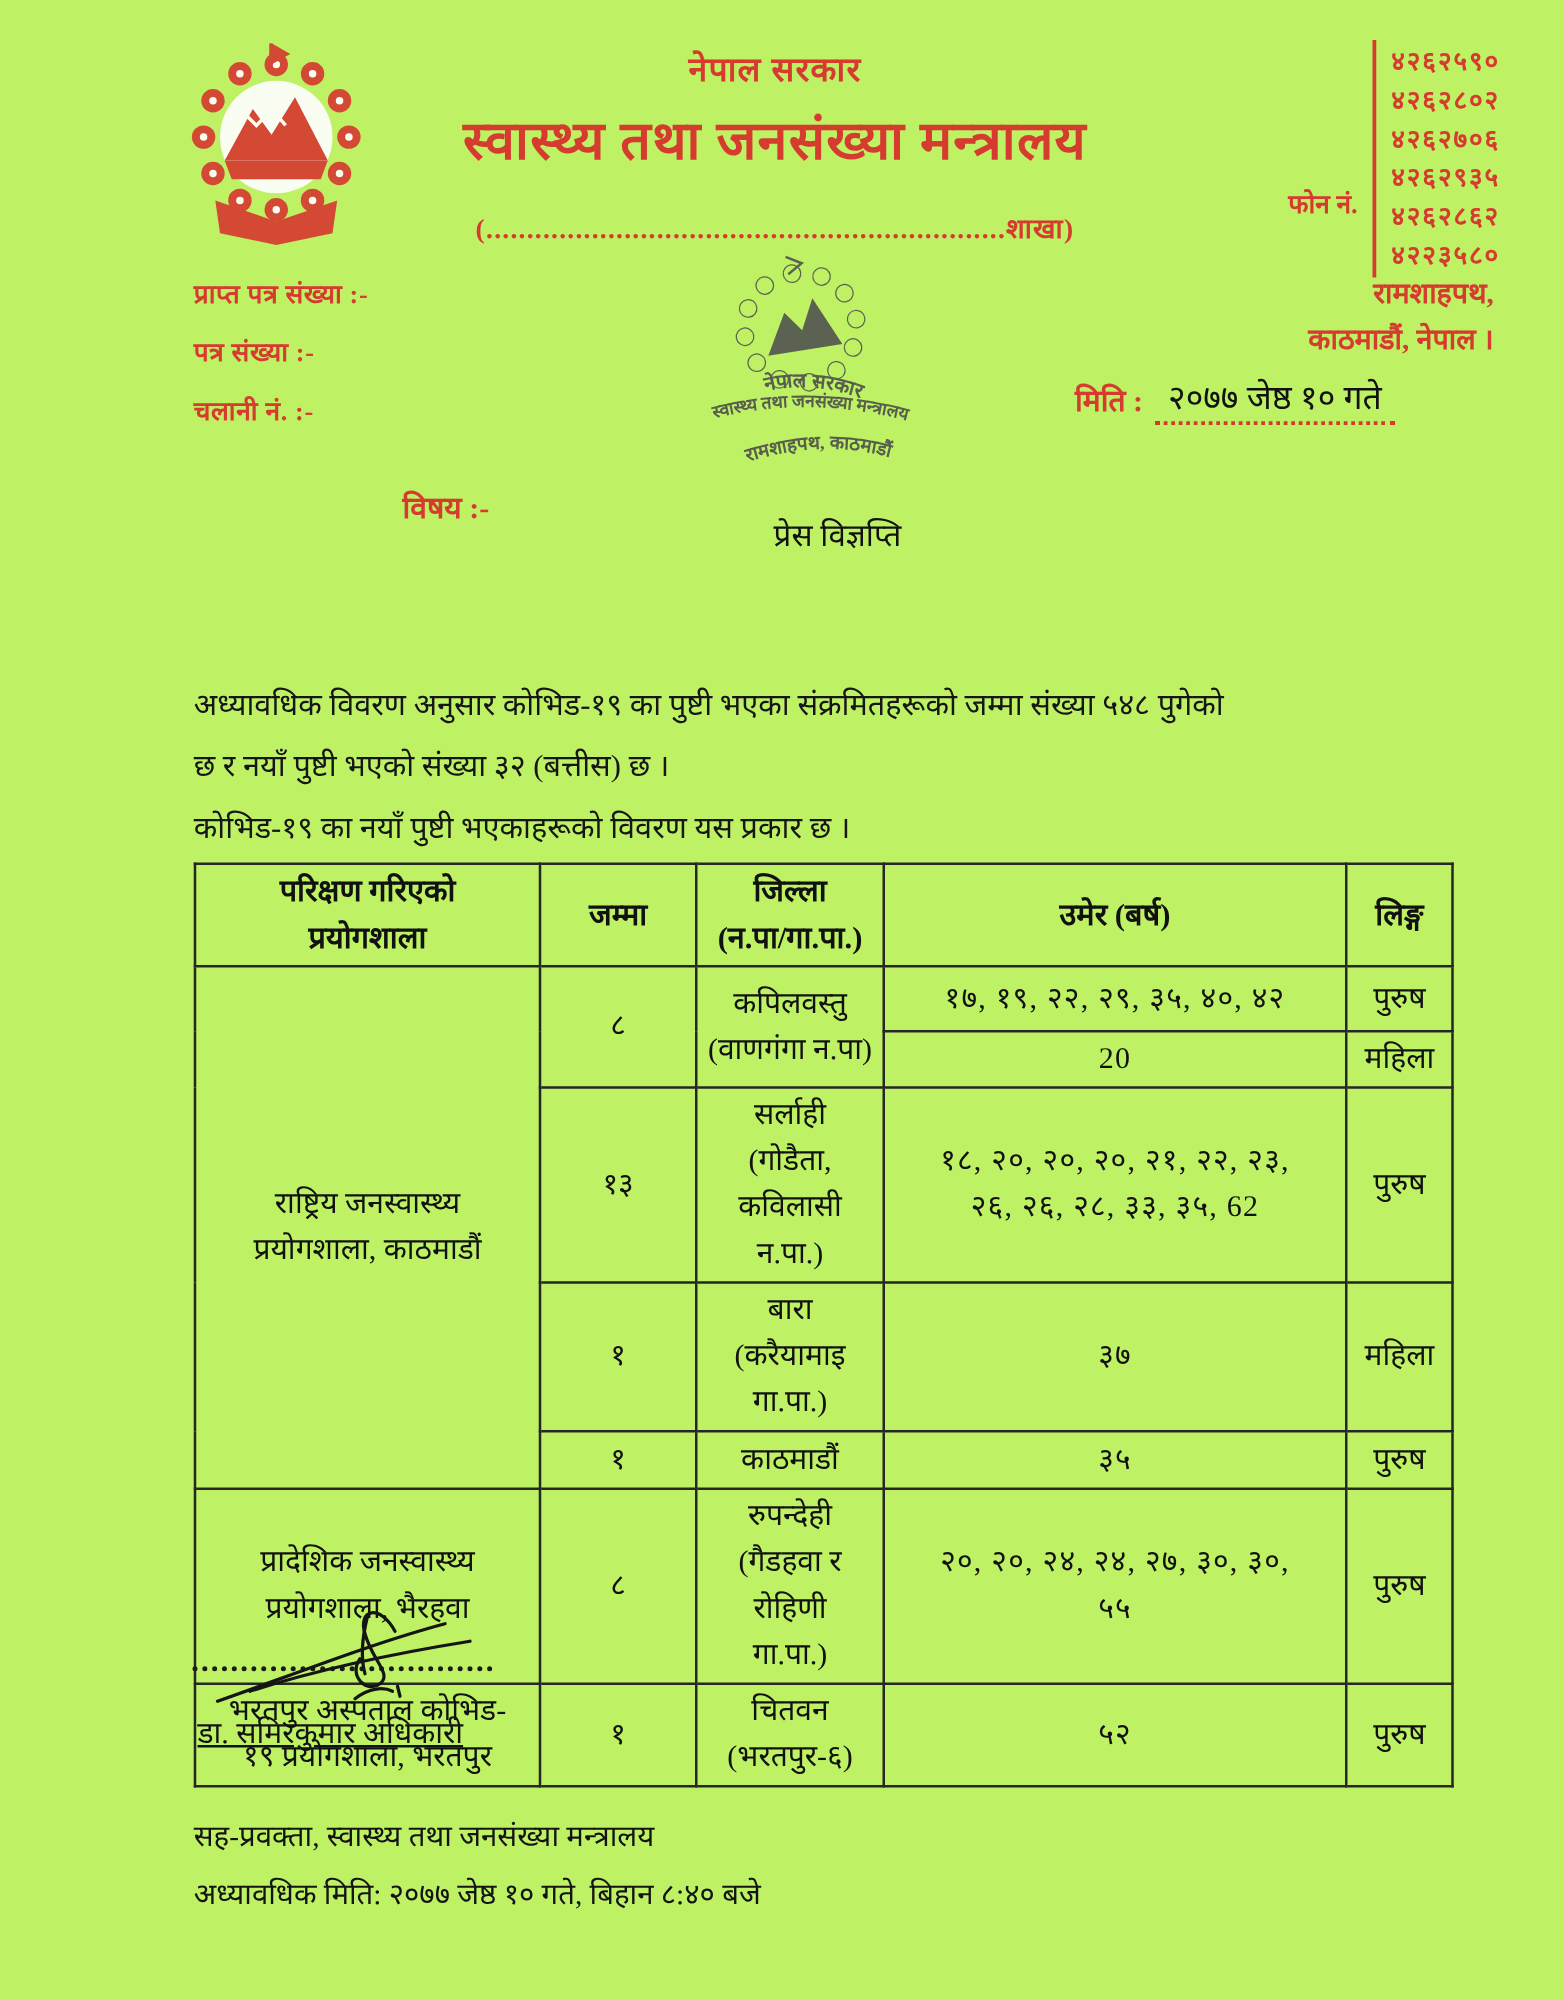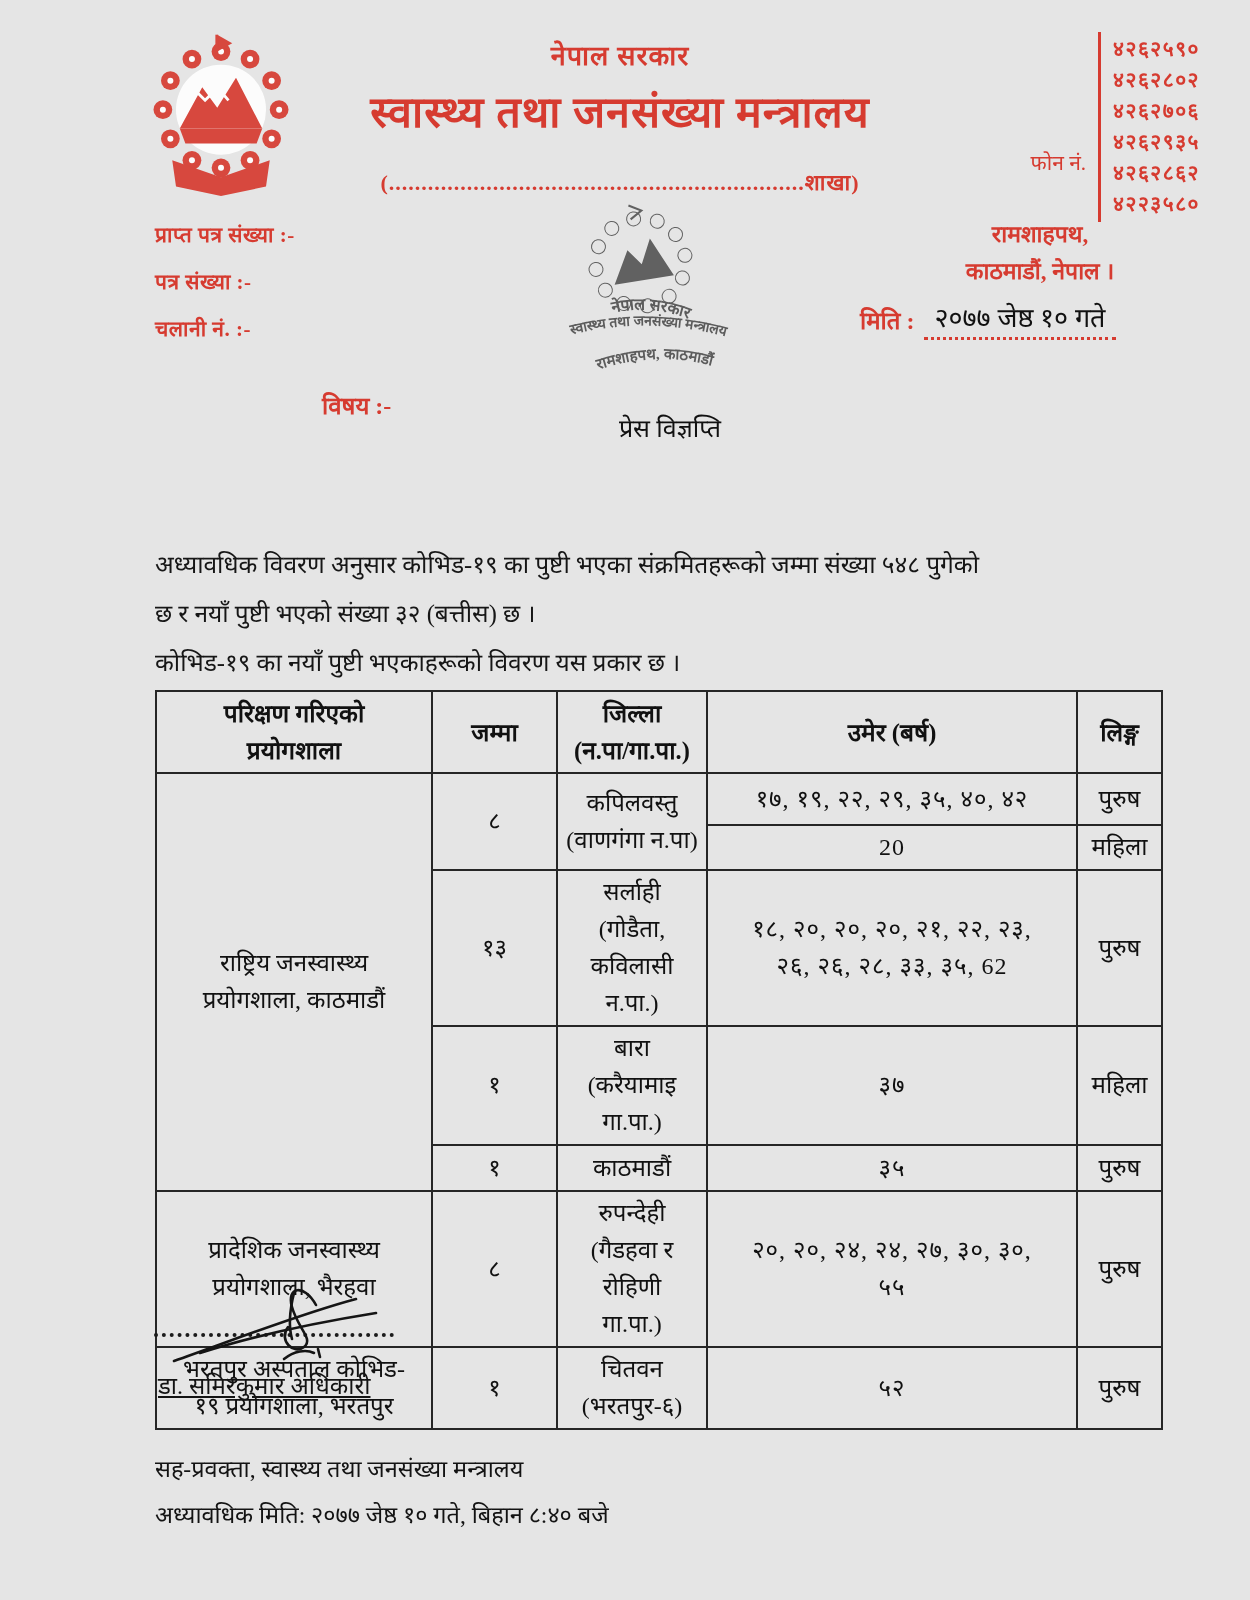--- a/index.html
+++ b/index.html
@@ -1,39 +1,39 @@
 <!DOCTYPE html>
 <html><head>
 <meta charset="utf-8">
 <style>
   * { margin:0; padding:0; box-sizing:border-box; }
   html,body { background:#ffffff; }
   .page {
-    position:relative; width:1250px; height:1600px; background:#e5e5e5;
+    position:relative; width:1250px; height:1600px; background:#bef264;
     font-family:"Liberation Serif","DejaVu Serif",serif; color:#1b1b1b; overflow:hidden;
   }
 
   
   .emblem { position:absolute; left:146px; top:30px; }
   .head-center { position:absolute; left:320px; top:36px; width:600px; text-align:center; }
   .gov-title { font-size:27px; font-weight:bold; color:#d63b30; letter-spacing:1px; }
   .ministry-title { font-size:43px; font-weight:bold; color:#d63b30; margin-top:8px; letter-spacing:1px; }
   .branch-line { font-size:22px; font-weight:bold; color:#d63b30; margin-top:26px; letter-spacing:1px; white-space:nowrap; }
 
   .phone-block { position:absolute; right:50px; top:32px; display:flex; align-items:center; gap:12px; }
-  .phone-label { color:#d63b30; font-weight:normal; font-size:21px; white-space:nowrap; margin-top:70px; }
+  .phone-label { color:#d63b30; font-weight:bold; font-size:21px; white-space:nowrap; margin-top:70px; }
   .phone-sep { width:3px; height:190px; background:#d63b30; }
   .phone-nums div { font-size:21px; font-weight:bold; color:#d63b30; line-height:31px; letter-spacing:1.5px; }
 
   .ref-block { position:absolute; left:155px; top:220px; }
   .ref-block div { font-size:21px; font-weight:bold; color:#d63b30; margin-bottom:19px; letter-spacing:0.5px; }
 
   .stamp { position:absolute; left:500px; top:196px; opacity:0.88; }
 
-  .addr { position:absolute; right:55px; top:216px; width:310px; text-align:center; }
+  .addr { position:absolute; right:55px; top:216px; width:310px; text-align:right; }
   .addr div { font-size:23px; font-weight:bold; color:#d63b30; line-height:37px; }
 
   .date-row { position:absolute; left:860px; top:298px; display:flex; align-items:flex-end; gap:10px; }
   .date-label { font-size:24px; font-weight:bold; color:#d63b30; padding-bottom:4px; }
   .date-wrap { border-bottom:3px dotted #d63b30; padding:0 10px 2px 10px; font-size:27px; color:#111; white-space:nowrap; }
 
   .subject-label { position:absolute; left:322px; top:388px; font-size:24px; font-weight:bold; color:#d63b30; }
   .press-title { position:absolute; left:520px; top:410px; width:300px; text-align:center; font-size:25px; color:#111; }
 
   

